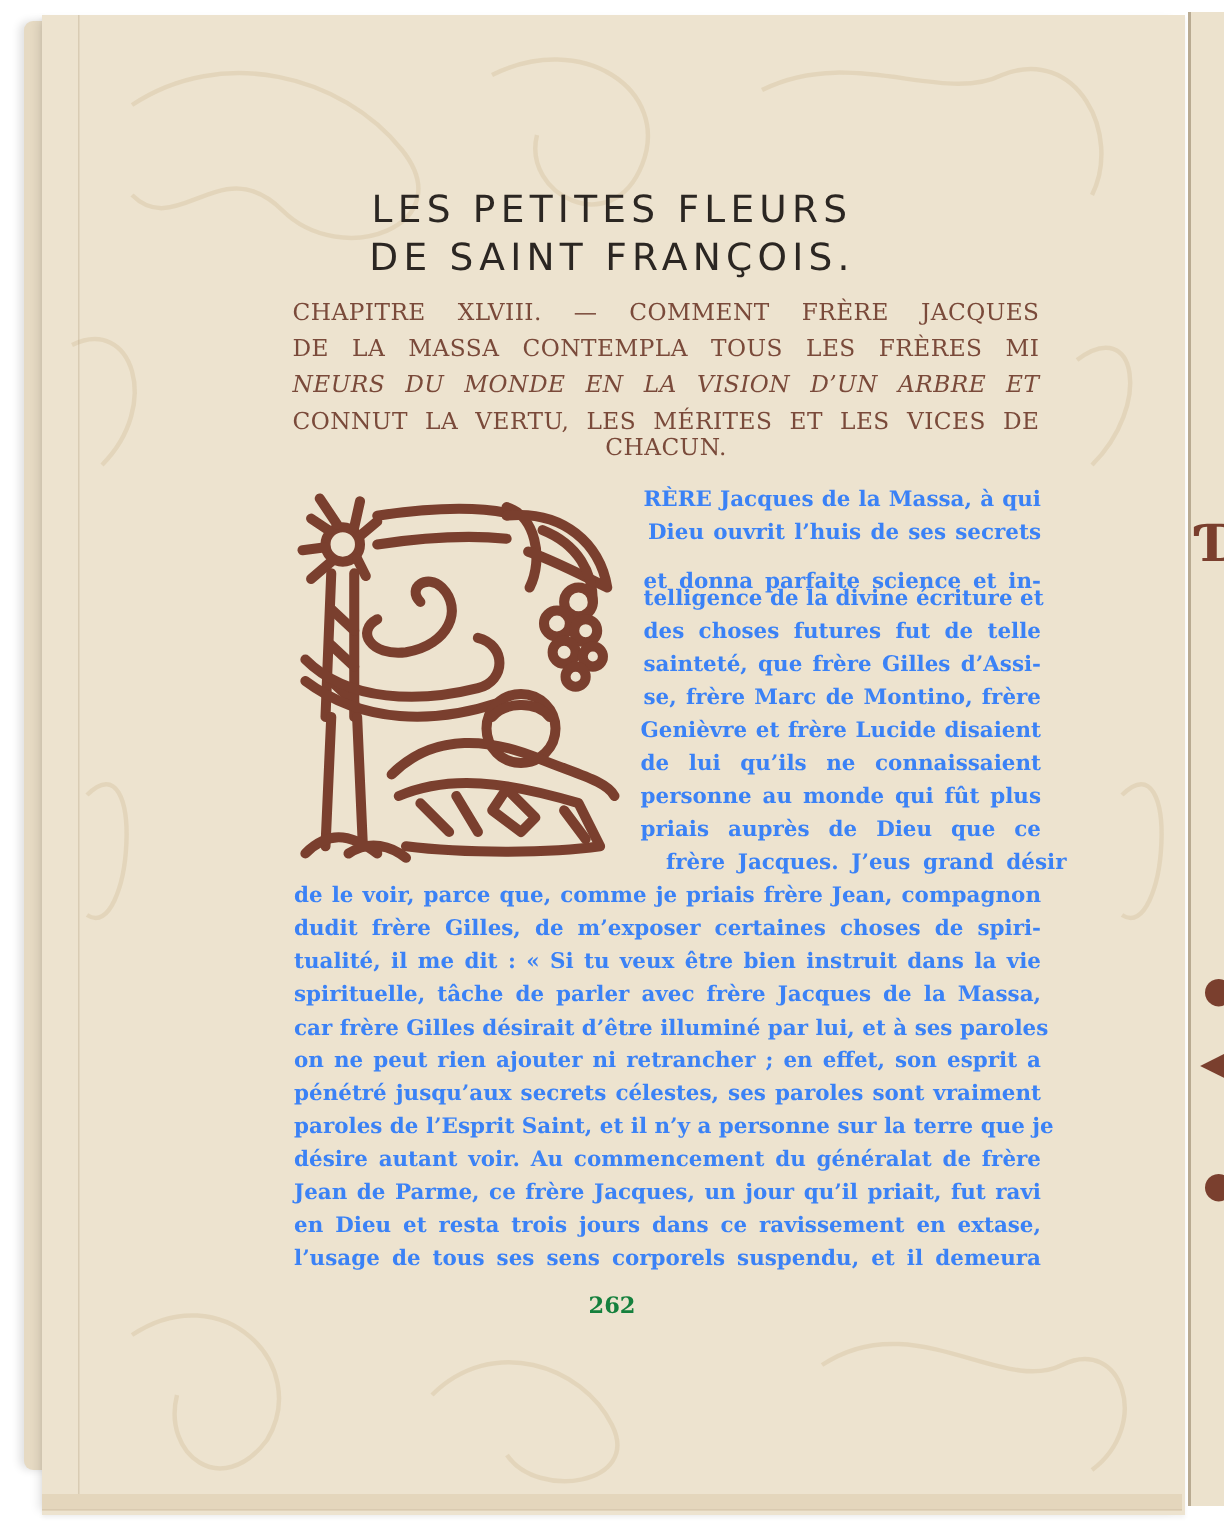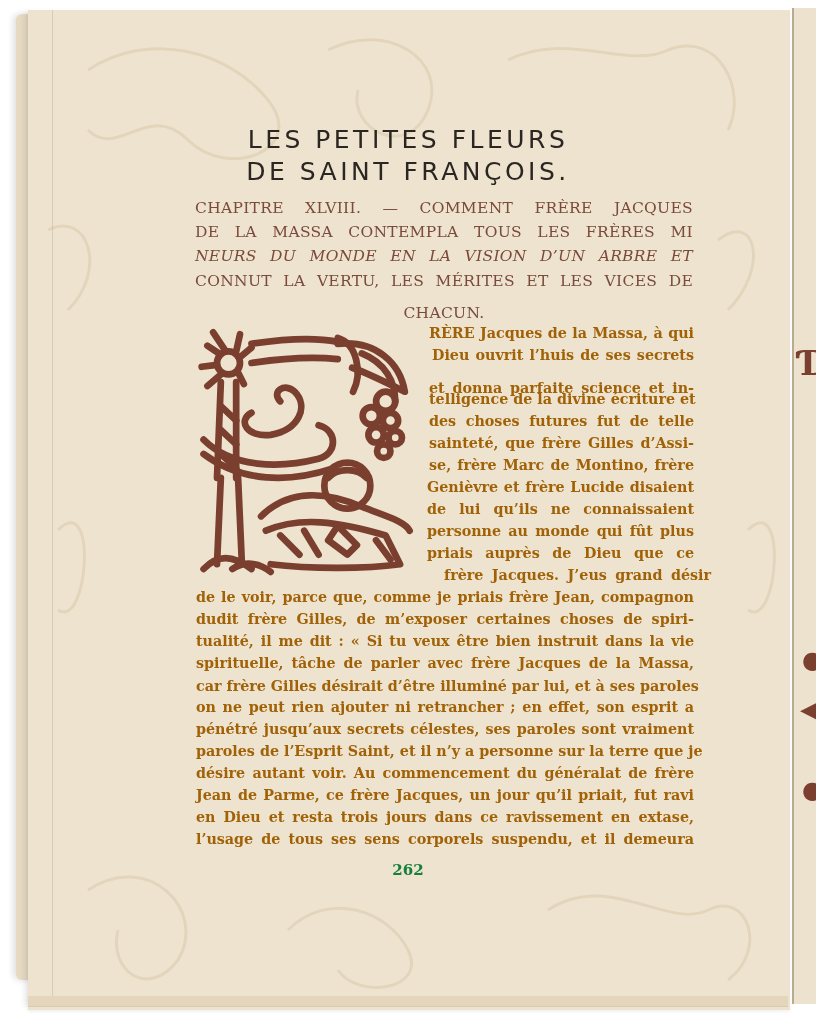--- a/index.html
+++ b/index.html
@@ -77,21 +77,21 @@
       font-family: "DejaVu Serif", "Liberation Serif", serif;
       font-size: 15.5px;
       line-height: 26px;
       text-align: justify;
       text-align-last: justify;
       letter-spacing: 0.3px;
     }
     .chapter.last { text-align: center; text-align-last: center; }
     .body-line {
       position: absolute;
-      color: #a16207;
+      color: #3b82f6;
       font-family: "DejaVu Serif", "Liberation Serif", serif;
       font-size: 14.3px;
       font-weight: bold;
       line-height: 22px;
       text-align: justify;
       text-align-last: justify;
       white-space: nowrap;
     }
     .initial {
       position: absolute;
@@ -139,21 +139,21 @@
   <span class="right-glyph" style="left:8px; top:770px; font-size:24px;">●</span>
 </div>
 
 <div class="title l1" style="margin-left:35px;">LES PETITES FLEURS</div>
 <div class="title l2" style="margin-left:35px;">DE SAINT FRANÇOIS.</div>
 
 <div class="chapter" style="top:195px; left:195px;">CHAPITRE XLVIII. — COMMENT FRÈRE JACQUES</div>
 <div class="chapter" style="top:219px; left:195px;">DE LA MASSA CONTEMPLA TOUS LES FRÈRES MI</div>
 <div class="chapter" style="top:243px; left:195px;font-style:italic;">NEURS DU MONDE EN LA VISION D’UN ARBRE ET</div>
 <div class="chapter" style="top:268px; left:195px;">CONNUT LA VERTU, LES MÉRITES ET LES VICES DE</div>
-<div class="chapter last" style="top:300px; left:195px;">CHACUN.</div>
+<div class="chapter last" style="top:285px; left:195px;">CHACUN.</div>
 
 <svg class="initial" style="left:194px; top:323px;" viewBox="0 0 240 270">
   <g fill="none" stroke="#7a3f2e" stroke-width="7" stroke-linejoin="round" stroke-linecap="round">
 
     <circle cx="36" cy="40" r="12"></circle>
     <path d="M14,22 L26,30 M20,8 L32,26 M48,10 L44,28 M60,24 L48,34 M8,44 L24,42 M14,64 L28,52 M52,62 L46,50"></path>
 
     <path d="M28,60 L24,160 M44,60 L44,160"></path>
     <path d="M28,85 L44,100 M28,110 L44,125 M28,135 L44,150"></path>
 

